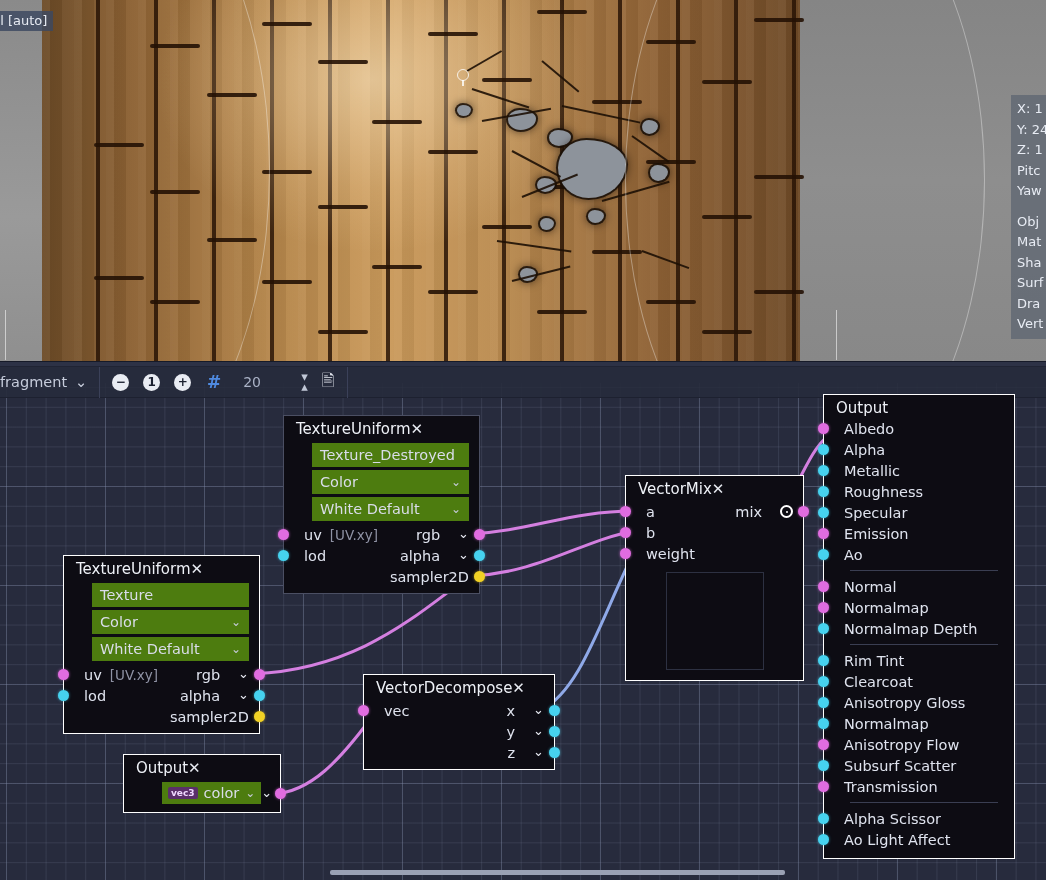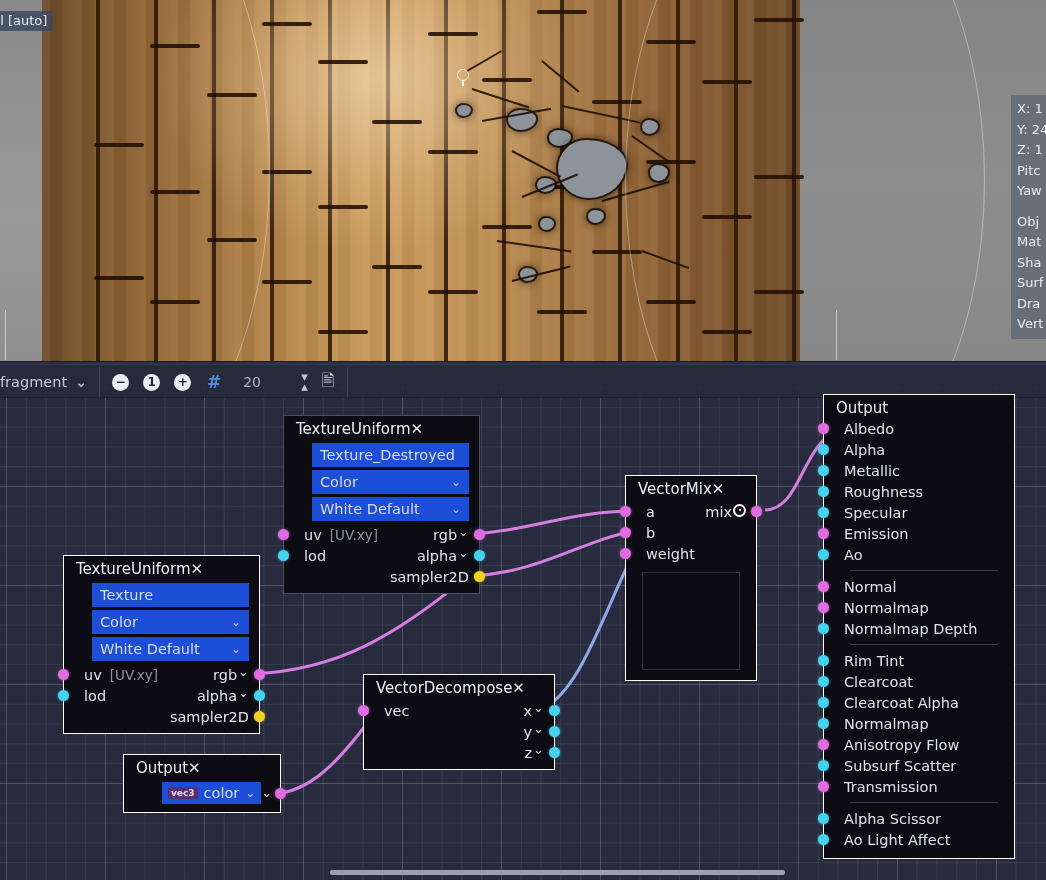--- a/index.html
+++ b/index.html
@@ -154,21 +154,21 @@
   .node-title {
     display: flex; align-items: center; justify-content: flex-start;
     padding: 4px 8px 3px 12px;
     font-size: 15px; color: #eef1f7;
   }
   .node-close { color: #e8ebf2; font-size: 15px; line-height: 1; cursor: pointer; }
   .node-body { padding: 0 0 6px 0; }
 
   .field {
     margin: 2px 10px 3px 28px;
-    background: #1d4ed8;
+    background: #4d7c0f;
     color: #d9dde9;
     padding: 4px 8px;
     font-size: 14.5px;
     display: flex; align-items: center; justify-content: space-between;
   }
   .field .caret { font-size: 12px; color: #c5cad8; }
 
   .port-row {
     position: relative;
     display: flex; align-items: center;
@@ -180,21 +180,21 @@
     flex: none;
   }
   .dot.pink { background: #e06ce0; box-shadow: 0 0 3px rgba(224,108,224,0.7); }
   .dot.cyan { background: #46d2ef; box-shadow: 0 0 3px rgba(70,210,239,0.6); }
   .dot.yellow { background: #f2d225; box-shadow: 0 0 3px rgba(242,210,37,0.6); }
   .dot.out-left { position: absolute; left: -6px; }
   .dot.out-right { position: absolute; right: -6px; }
 
   .p-label { margin-left: 10px; color: #dfe3ee; }
   .p-sub { margin-left: 8px; color: #8f93a5; font-size: 13.5px; }
-  .p-right { margin-left: auto; display: flex; gap: 1px; }
+  .p-right { margin-left: auto; display: flex; align-items: center; gap: 18px; }
   .curve-ico { color: #e9ecf4; font-size: 13px; line-height: 0.8; }
   .eye-ico {
     width: 13px; height: 13px; border-radius: 50%;
     border: 2px solid #ffffff; position: relative; display:inline-block;
   }
   .eye-ico:after {
     content:''; position: absolute; left: 3.5px; top: 3.5px;
     width: 2px; height: 2px; border-radius: 50%; background: #fff;
   }
   .thumb {
@@ -448,21 +448,21 @@
 
         <div class="port-row">
           <span class="p-right">
             <span>sampler2D</span>
           </span>
           <span class="dot yellow out-right"></span>
         </div>
       </div>
     </div>
 
-    <div class="node sel" style="left:625px; top:114px; width:132px;">
+    <div class="node sel" style="left:625px; top:114px; width:179px;">
       <div class="node-title">
         <span>VectorMix</span>
         <span class="node-close">✕</span>
       </div>
       <div class="node-body">
         <div class="port-row">
           <span class="dot pink out-left"></span>
           <span class="p-label">a</span>
           <span class="p-right">
             <span>mix</span>
@@ -589,21 +589,21 @@
         <div class="port-row">
             <span class="dot cyan out-left"></span>
             <span class="p-label">Rim Tint</span>
           </div>
         <div class="port-row">
             <span class="dot cyan out-left"></span>
             <span class="p-label">Clearcoat</span>
           </div>
         <div class="port-row">
             <span class="dot cyan out-left"></span>
-            <span class="p-label">Clearcoat Alpha</span>
+            <span class="p-label">Anisotropy Gloss</span>
           </div>
         <div class="port-row">
             <span class="dot cyan out-left"></span>
             <span class="p-label">Normalmap</span>
           </div>
         <div class="port-row">
             <span class="dot pink out-left"></span>
             <span class="p-label">Anisotropy Flow</span>
           </div>
         <div class="port-row">

